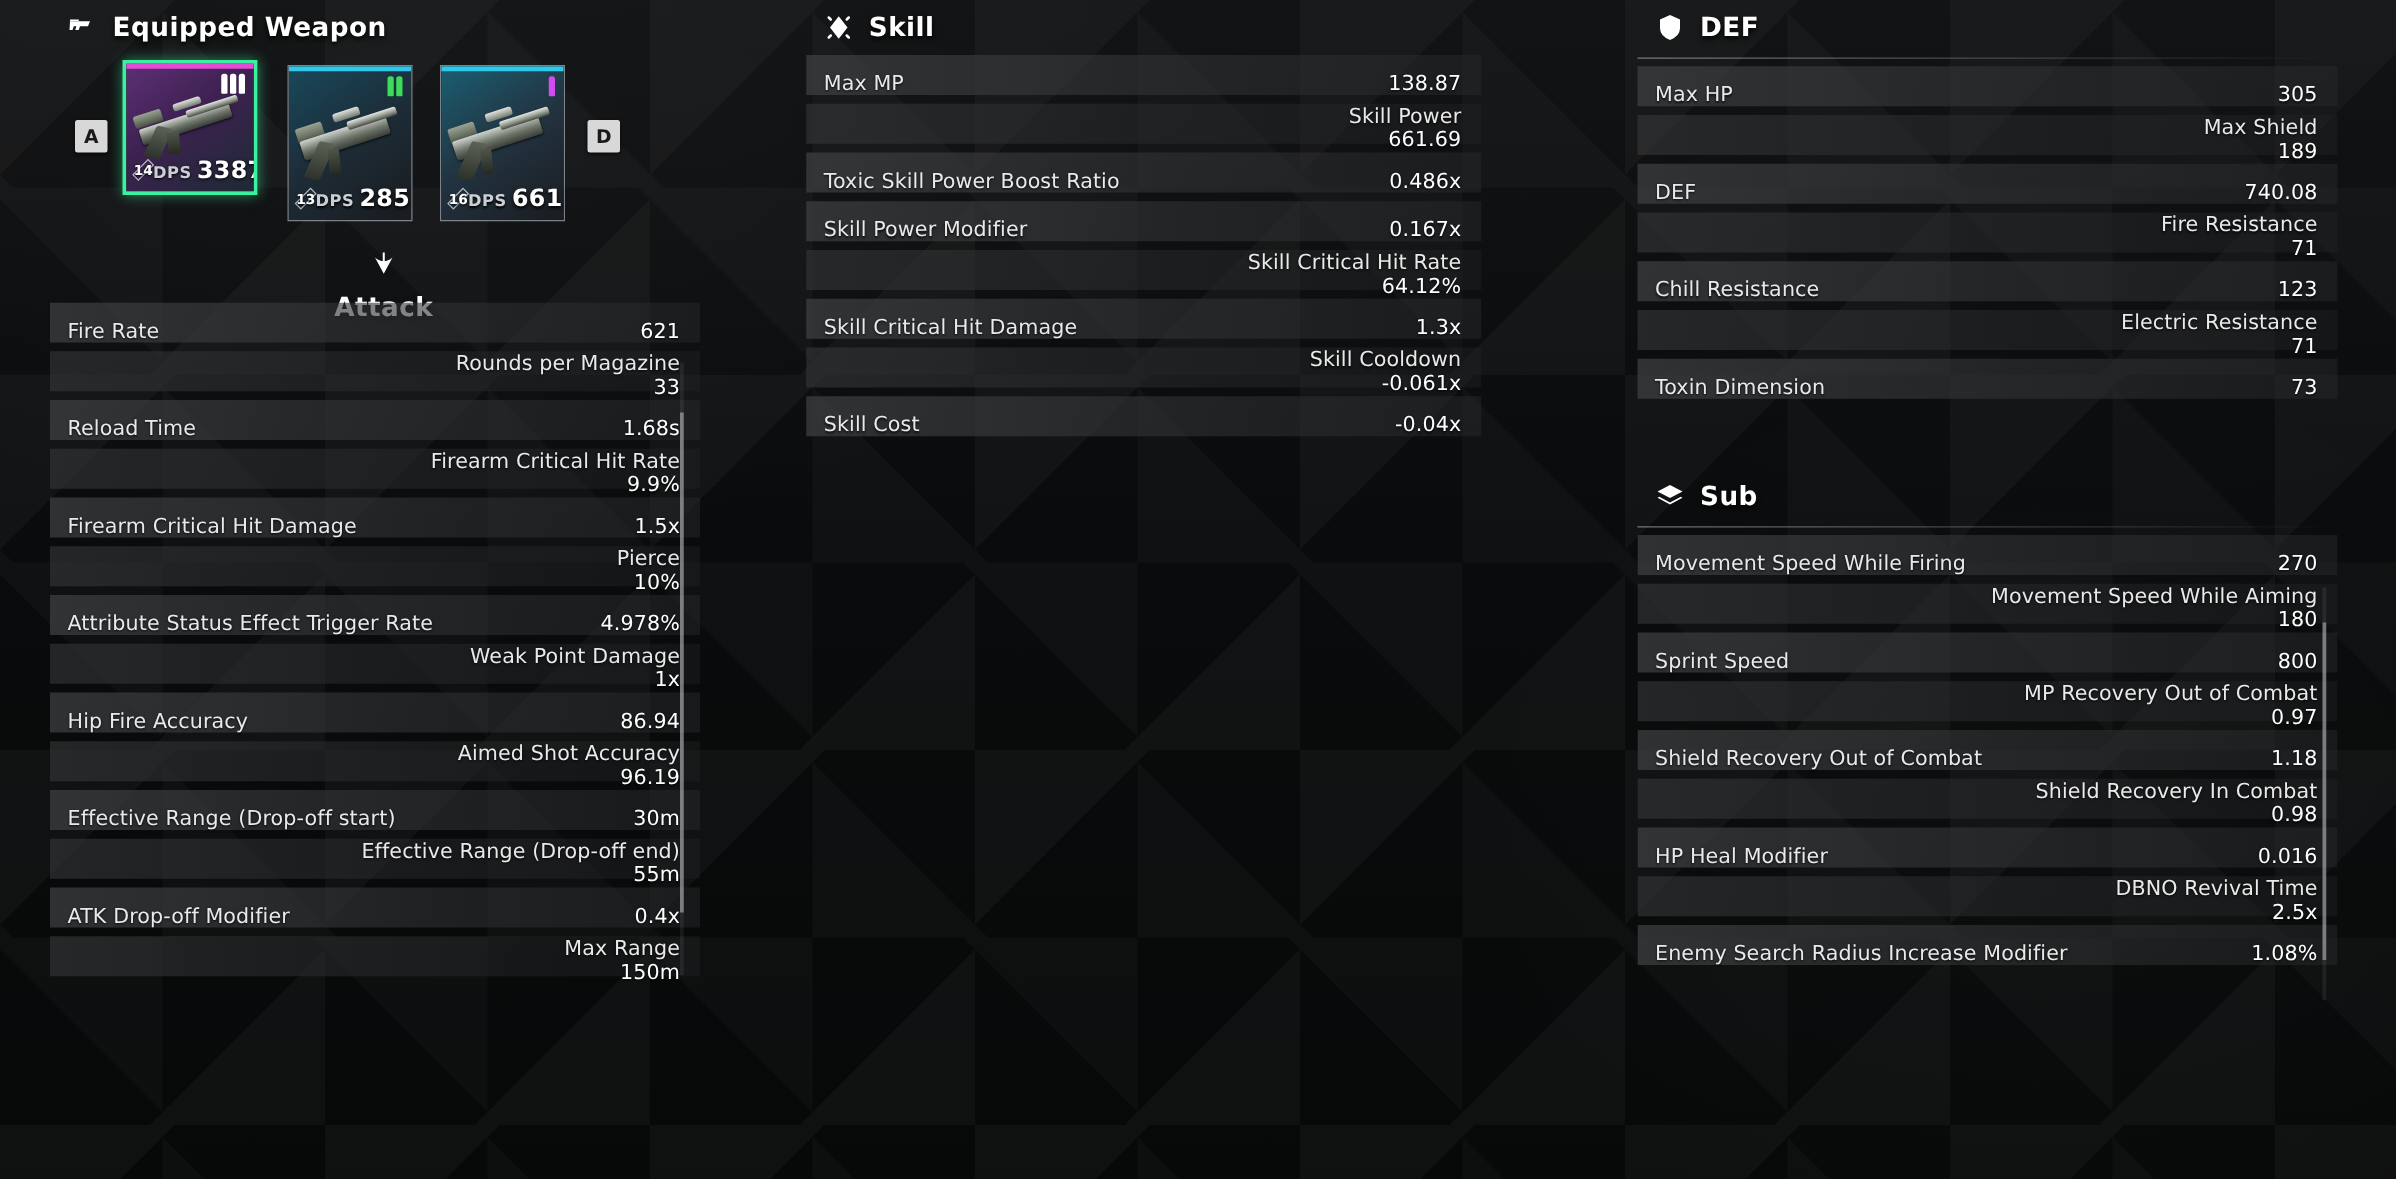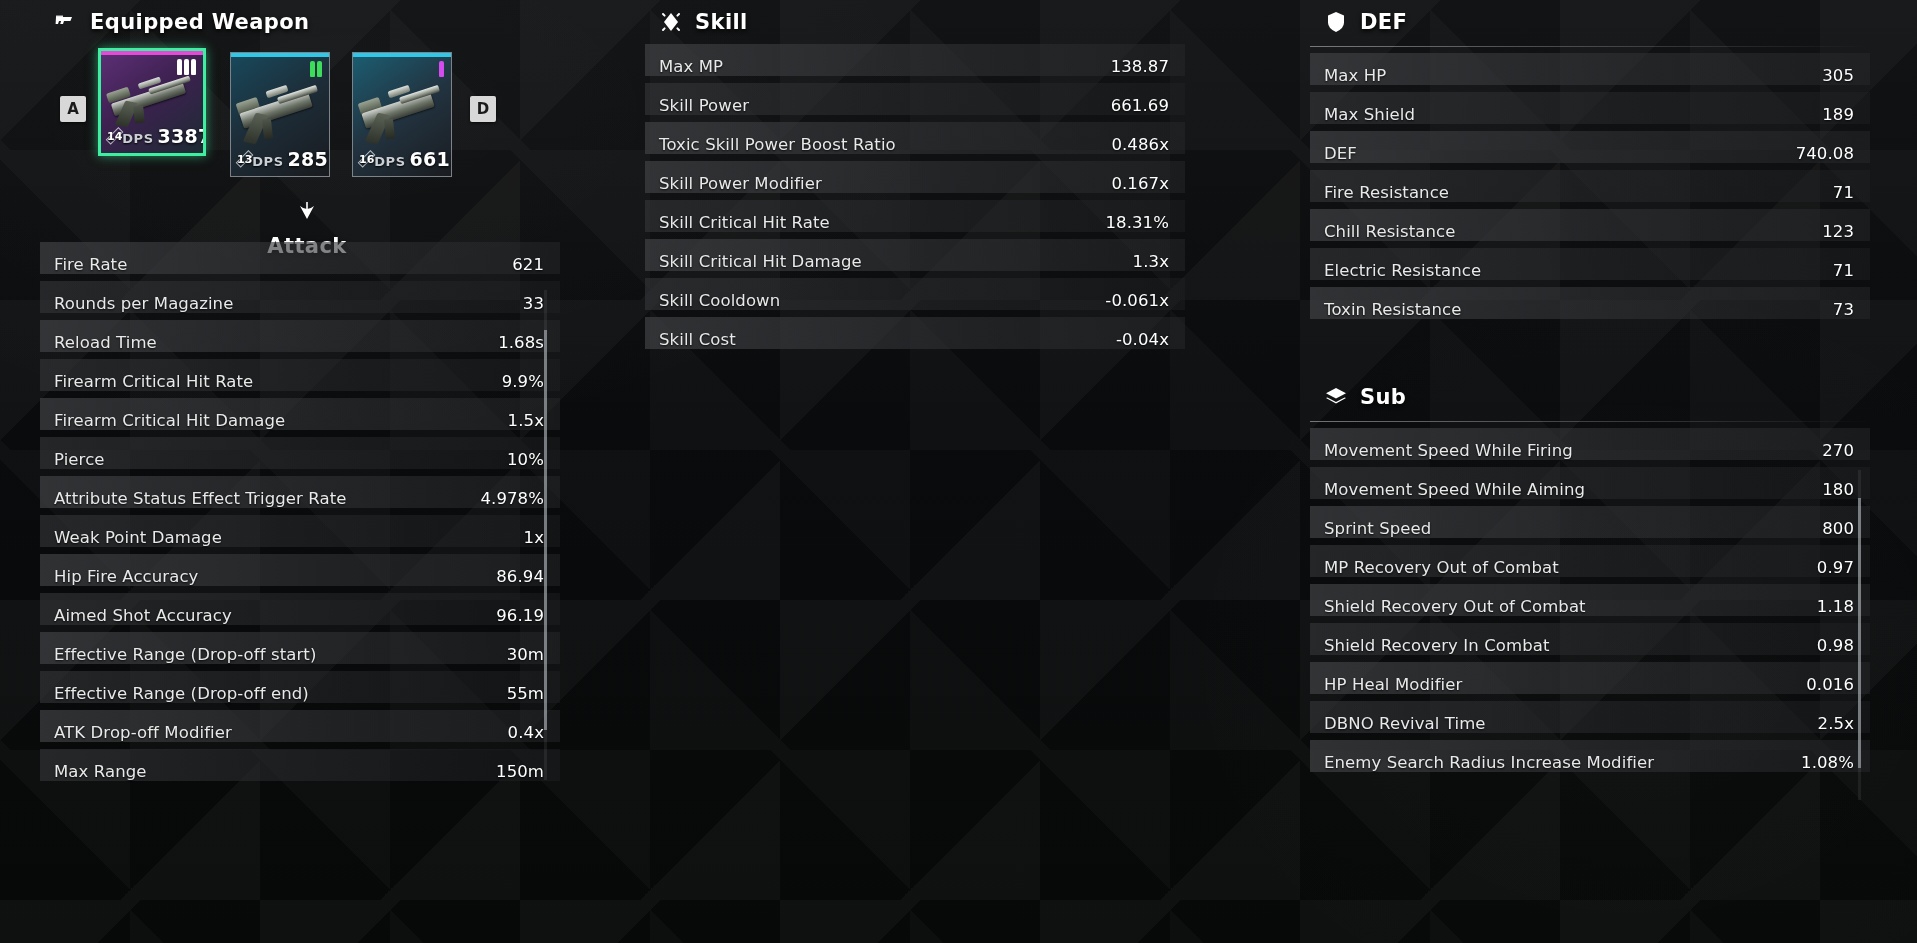--- a/index.html
+++ b/index.html
@@ -60,20 +60,21 @@
   .stat-row{
     position:relative;
     display:flex; align-items:flex-end; justify-content:space-between;
     height:32px;
     margin-bottom:7px;
     padding:0 16px 0 14px;
     background:linear-gradient(90deg, rgba(62,64,67,.72) 0%, rgba(48,50,53,.60) 55%, rgba(40,42,45,.46) 100%);
   }
   .stat-row.alt{
     background:linear-gradient(90deg, rgba(52,54,57,.62) 0%, rgba(40,42,45,.52) 55%, rgba(33,35,37,.40) 100%);
+    flex-direction:column;
   }
   .stat-name{
     font-size:16.5px; color:#e9e9e9; font-weight:400;
     letter-spacing:.1px; white-space:nowrap;
     text-shadow:0 1px 2px rgba(0,0,0,.85);
   }
   .stat-val{
     font-size:16.5px; color:#ffffff; font-weight:400;
     letter-spacing:.1px; white-space:nowrap;
     text-shadow:0 1px 2px rgba(0,0,0,.85);
@@ -405,21 +406,21 @@
         <div class="stat-row">
           <div class="stat-name">Toxic Skill Power Boost Ratio</div>
           <div class="stat-val">0.486x</div>
         </div>
         <div class="stat-row">
           <div class="stat-name">Skill Power Modifier</div>
           <div class="stat-val">0.167x</div>
         </div>
         <div class="stat-row alt">
           <div class="stat-name">Skill Critical Hit Rate</div>
-          <div class="stat-val">18.31%</div>
+          <div class="stat-val">64.12%</div>
         </div>
         <div class="stat-row">
           <div class="stat-name">Skill Critical Hit Damage</div>
           <div class="stat-val">1.3x</div>
         </div>
         <div class="stat-row alt">
           <div class="stat-name">Skill Cooldown</div>
           <div class="stat-val">-0.061x</div>
         </div>
         <div class="stat-row">
@@ -458,21 +459,21 @@
         </div>
         <div class="stat-row">
           <div class="stat-name">Chill Resistance</div>
           <div class="stat-val">123</div>
         </div>
         <div class="stat-row alt">
           <div class="stat-name">Electric Resistance</div>
           <div class="stat-val">71</div>
         </div>
         <div class="stat-row">
-          <div class="stat-name">Toxin Resistance</div>
+          <div class="stat-name">Toxin Dimension</div>
           <div class="stat-val">73</div>
         </div>
       </div>
 
     <div class="sec-head" style="margin-top:56px;">
       <span class="ico">
         <svg width="24" height="24" viewBox="0 0 24 24">
           <path d="M12 3 L22 8.2 L12 13.4 L2 8.2 Z" fill="#ffffff"></path>
           <path d="M3.4 12.4 L12 16.9 l8.6-4.5 1.4 .7 L12 18.6 L2 13.1 Z" fill="#ffffff"></path>
         </svg>

